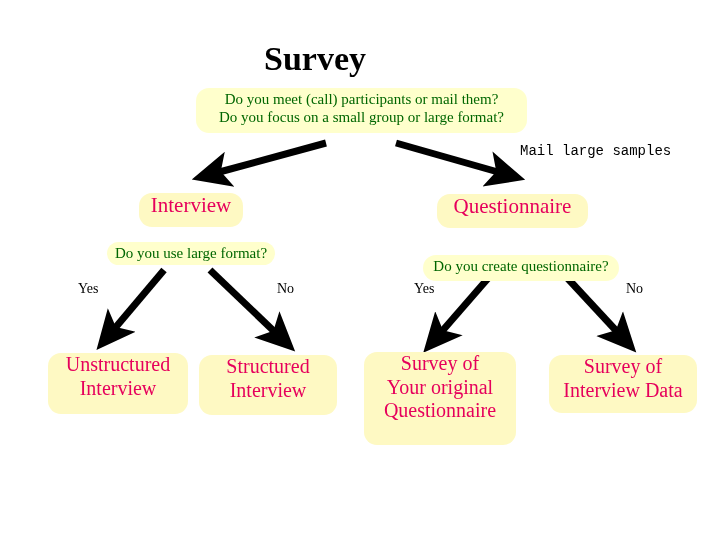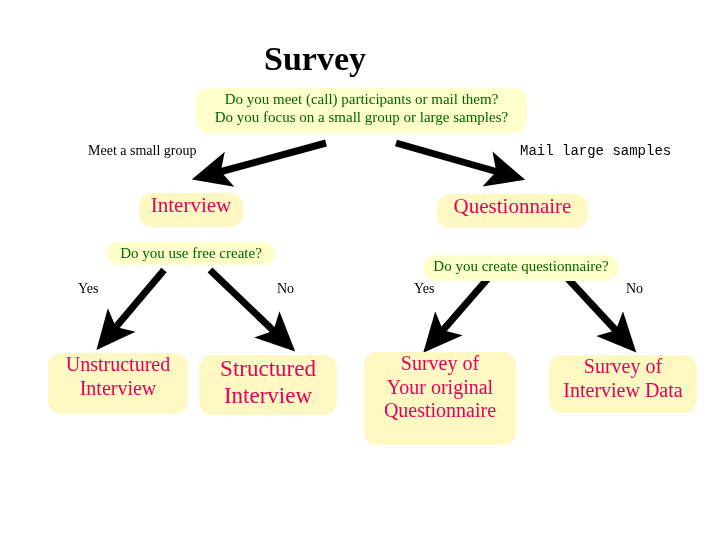--- a/index.html
+++ b/index.html
@@ -86,57 +86,56 @@
       <line x1="558" y1="268" x2="622" y2="337"></line>
     </g>
   </svg>
 
   <div class="title" style="left:0; top:40px; width:630px; text-align:center; font-size:34px;">
     <span>Survey</span>
   </div>
 
   <div class="node qbox" style="left:196px; top:88px; width:331px; height:45px;">
     <span class="qline">Do you meet (call) participants or mail them?</span>
-    <span class="qline">Do you focus on a small group or large samples?</span>
+    <span class="qline">Do you focus on a small group or large format?</span>
   </div>
 
-  <div class="edge-label" style="left:88px; top:143px;">Meet a small group</div>
 
   <div class="edge-label" style="left:520px; top:143px;font-family:Liberation Mono, monospace;">Mail large samples</div>
 
   <div class="node rbox" style="left:139px; top:193px; width:104px; height:34px; font-size:21px;">
     <span class="rline">Interview</span>
   </div>
 
   <div class="node rbox" style="left:437px; top:194px; width:151px; height:34px; font-size:21px;">
     <span class="rline">Questionnaire</span>
   </div>
 
   <div class="node qbox" style="left:107px; top:242px; width:168px; height:23px;">
-    <span class="qline">Do you use free create?</span>
+    <span class="qline">Do you use large format?</span>
   </div>
 
   <div class="node qbox" style="left:423px; top:242px; width:196px; height:26px;margin-top:13px;">
     <span class="qline">Do you create questionnaire?</span>
   </div>
 
   <div class="edge-label" style="left:78px; top:281px;">Yes</div>
 
   <div class="edge-label" style="left:277px; top:281px;">No</div>
 
   <div class="edge-label" style="left:414px; top:281px;">Yes</div>
 
   <div class="edge-label" style="left:626px; top:281px;">No</div>
 
   <div class="node rbox" style="left:48px; top:353px; width:140px; height:61px; font-size:20px;">
     <span class="rline">Unstructured</span>
     <span class="rline">Interview</span>
   </div>
 
-  <div class="node rbox" style="left:199px; top:355px; width:138px; height:60px; font-size:23px;">
+  <div class="node rbox" style="left:199px; top:355px; width:138px; height:60px; font-size:20px;">
     <span class="rline">Structured</span>
     <span class="rline">Interview</span>
   </div>
 
   <div class="node rbox" style="left:364px; top:352px; width:152px; height:93px; font-size:20px;">
     <span class="rline">Survey of</span>
     <span class="rline">Your original</span>
     <span class="rline">Questionnaire</span>
   </div>
 

